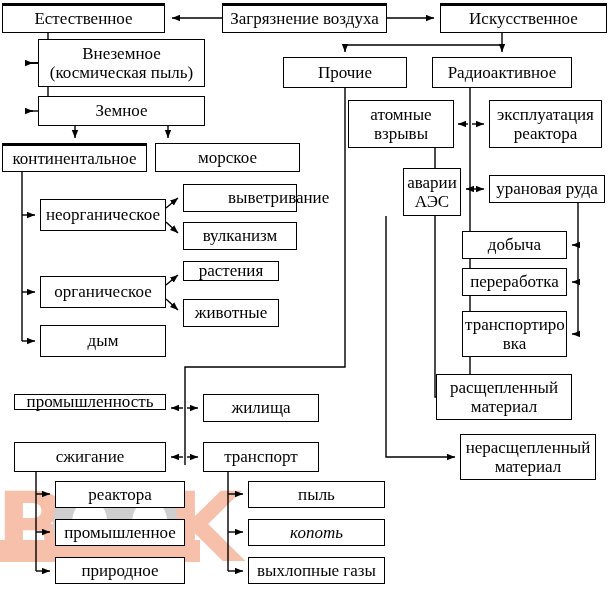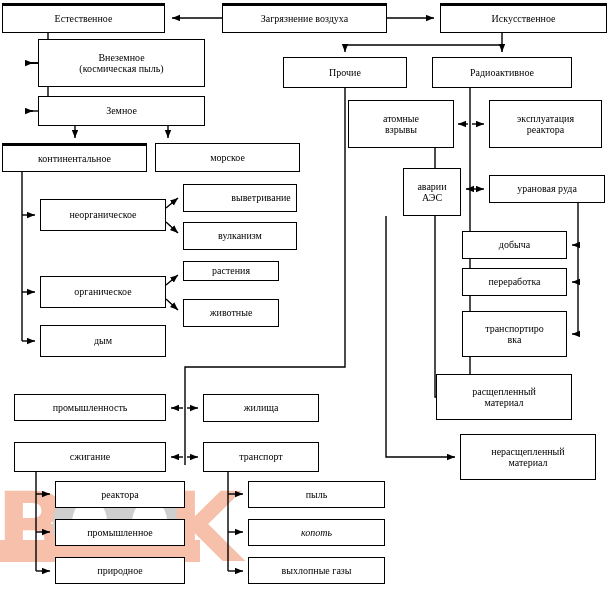--- a/index.html
+++ b/index.html
@@ -3,21 +3,21 @@
 <meta charset="utf-8">
 <style>
   html,body{margin:0;padding:0;background:#ffffff;}
   body{font-family:"Liberation Serif","DejaVu Serif",serif;}
   #canvas{position:relative;width:609px;height:591px;background:#ffffff;overflow:hidden;}
   .wm{position:absolute;font-family:"DejaVu Sans","Liberation Sans",sans-serif;font-weight:bold;
       user-select:none;pointer-events:none;line-height:1;}
   svg.links{position:absolute;left:0;top:0;width:609px;height:591px;}
   .node{position:absolute;box-sizing:border-box;border:1px solid #000;background:#fff;
         display:flex;align-items:center;justify-content:center;text-align:center;
-        font-size:10px;color:#000;line-height:1.12;padding:1px 2px;}
+        font-size:17px;color:#000;line-height:1.12;padding:1px 2px;}
   .node.shadowtop{border-top:3px solid #000;}
   .node .t{display:block;width:100%;}
 </style>
 </head>
 <body>
 
 <div id="canvas">
 
   <div class="wm" style="left:-4px;top:480px;font-size:96px;color:#f6c0ab;">B</div>
   <div class="wm" style="left:48px;top:478px;font-size:98px;color:#cfcfcf;">O</div>
@@ -177,21 +177,21 @@
       </div>
       <div class="node" style="left: 462px; top: 311px; width: 105px; height: 46px;">
         <span class="t">транспортиро<br>вка</span>
       </div>
       <div class="node" style="left: 436px; top: 374px; width: 136px; height: 46px;">
         <span class="t">расщепленный<br>материал</span>
       </div>
       <div class="node" style="left: 460px; top: 434px; width: 136px; height: 46px;">
         <span class="t">нерасщепленный<br>материал</span>
       </div>
-      <div class="node" style="left: 14px; top: 394px; width: 152px; height: 27px;">
+      <div class="node" style="left: 14px; top: 394px; width: 152px; height: 16px;">
         <span class="t">промышленность</span>
       </div>
       <div class="node" style="left: 203px; top: 394px; width: 116px; height: 28px;">
         <span class="t">жилища</span>
       </div>
       <div class="node" style="left: 14px; top: 442px; width: 152px; height: 30px;">
         <span class="t">сжигание</span>
       </div>
       <div class="node" style="left: 203px; top: 442px; width: 116px; height: 30px;">
         <span class="t">транспорт</span>

